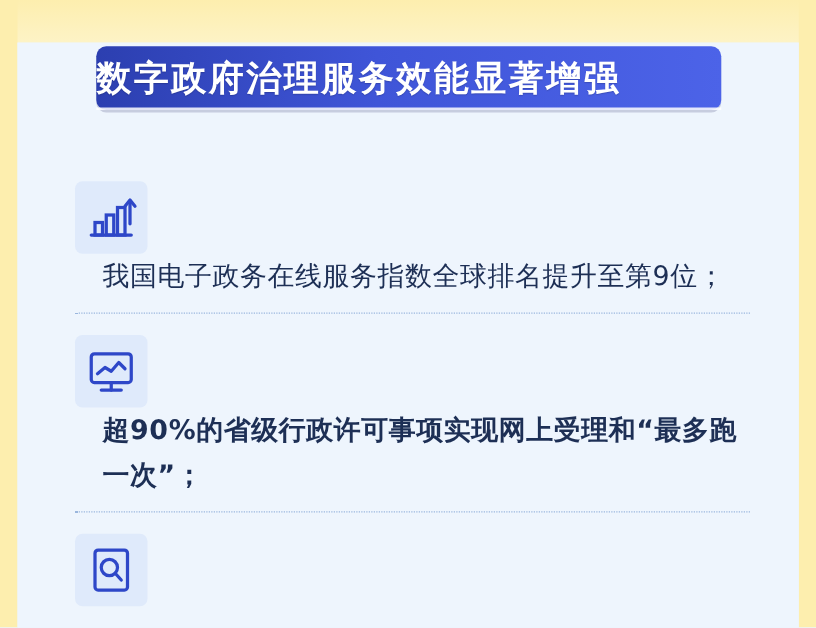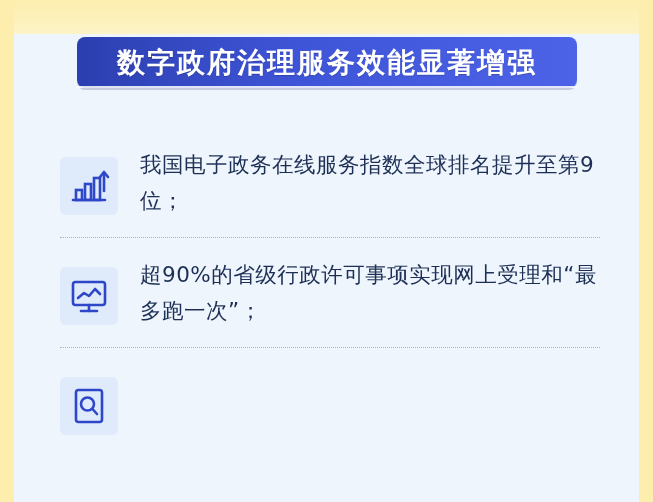--- a/index.html
+++ b/index.html
@@ -69,47 +69,49 @@
     border-radius: 8px;
     box-shadow: 0 2px 0 rgba(20,30,90,0.18);
   }
   .title-text {
     position: absolute;
     left: 0;
     top: 0;
     width: 500px;
     height: 51px;
     line-height: 51px;
-    text-align: center;
+    text-align: left;
     color: #ffffff;
     font-size: 28px;
     font-weight: bold;
     letter-spacing: 2px;
     font-family: "DejaVu Sans", "Liberation Sans", sans-serif;
     text-shadow: 0 1px 1px rgba(0,0,0,0.18);
     border-bottom: 2px solid rgba(255,255,255,0.85);
     box-sizing: border-box;
   }
 
   
   .list {
     position: absolute;
     left: 60px;
     top: 128px;
     width: 540px;
   }
   .row {
     position: relative;
     display: flex;
-    align-items: center;
+    align-items: flex-start;
     padding: 9px 0 10px 0;
     min-height: 90px;
+    flex-direction: column;
   }
   .row + .row {
     border-top: 1px dotted #9ab6dd;
+    font-weight: bold;
   }
   .icon-box {
     flex: 0 0 auto;
     width: 58px;
     height: 58px;
     margin-top: 8px;
     background: #dfeafb;
     border-radius: 6px;
     position: relative;
   }

